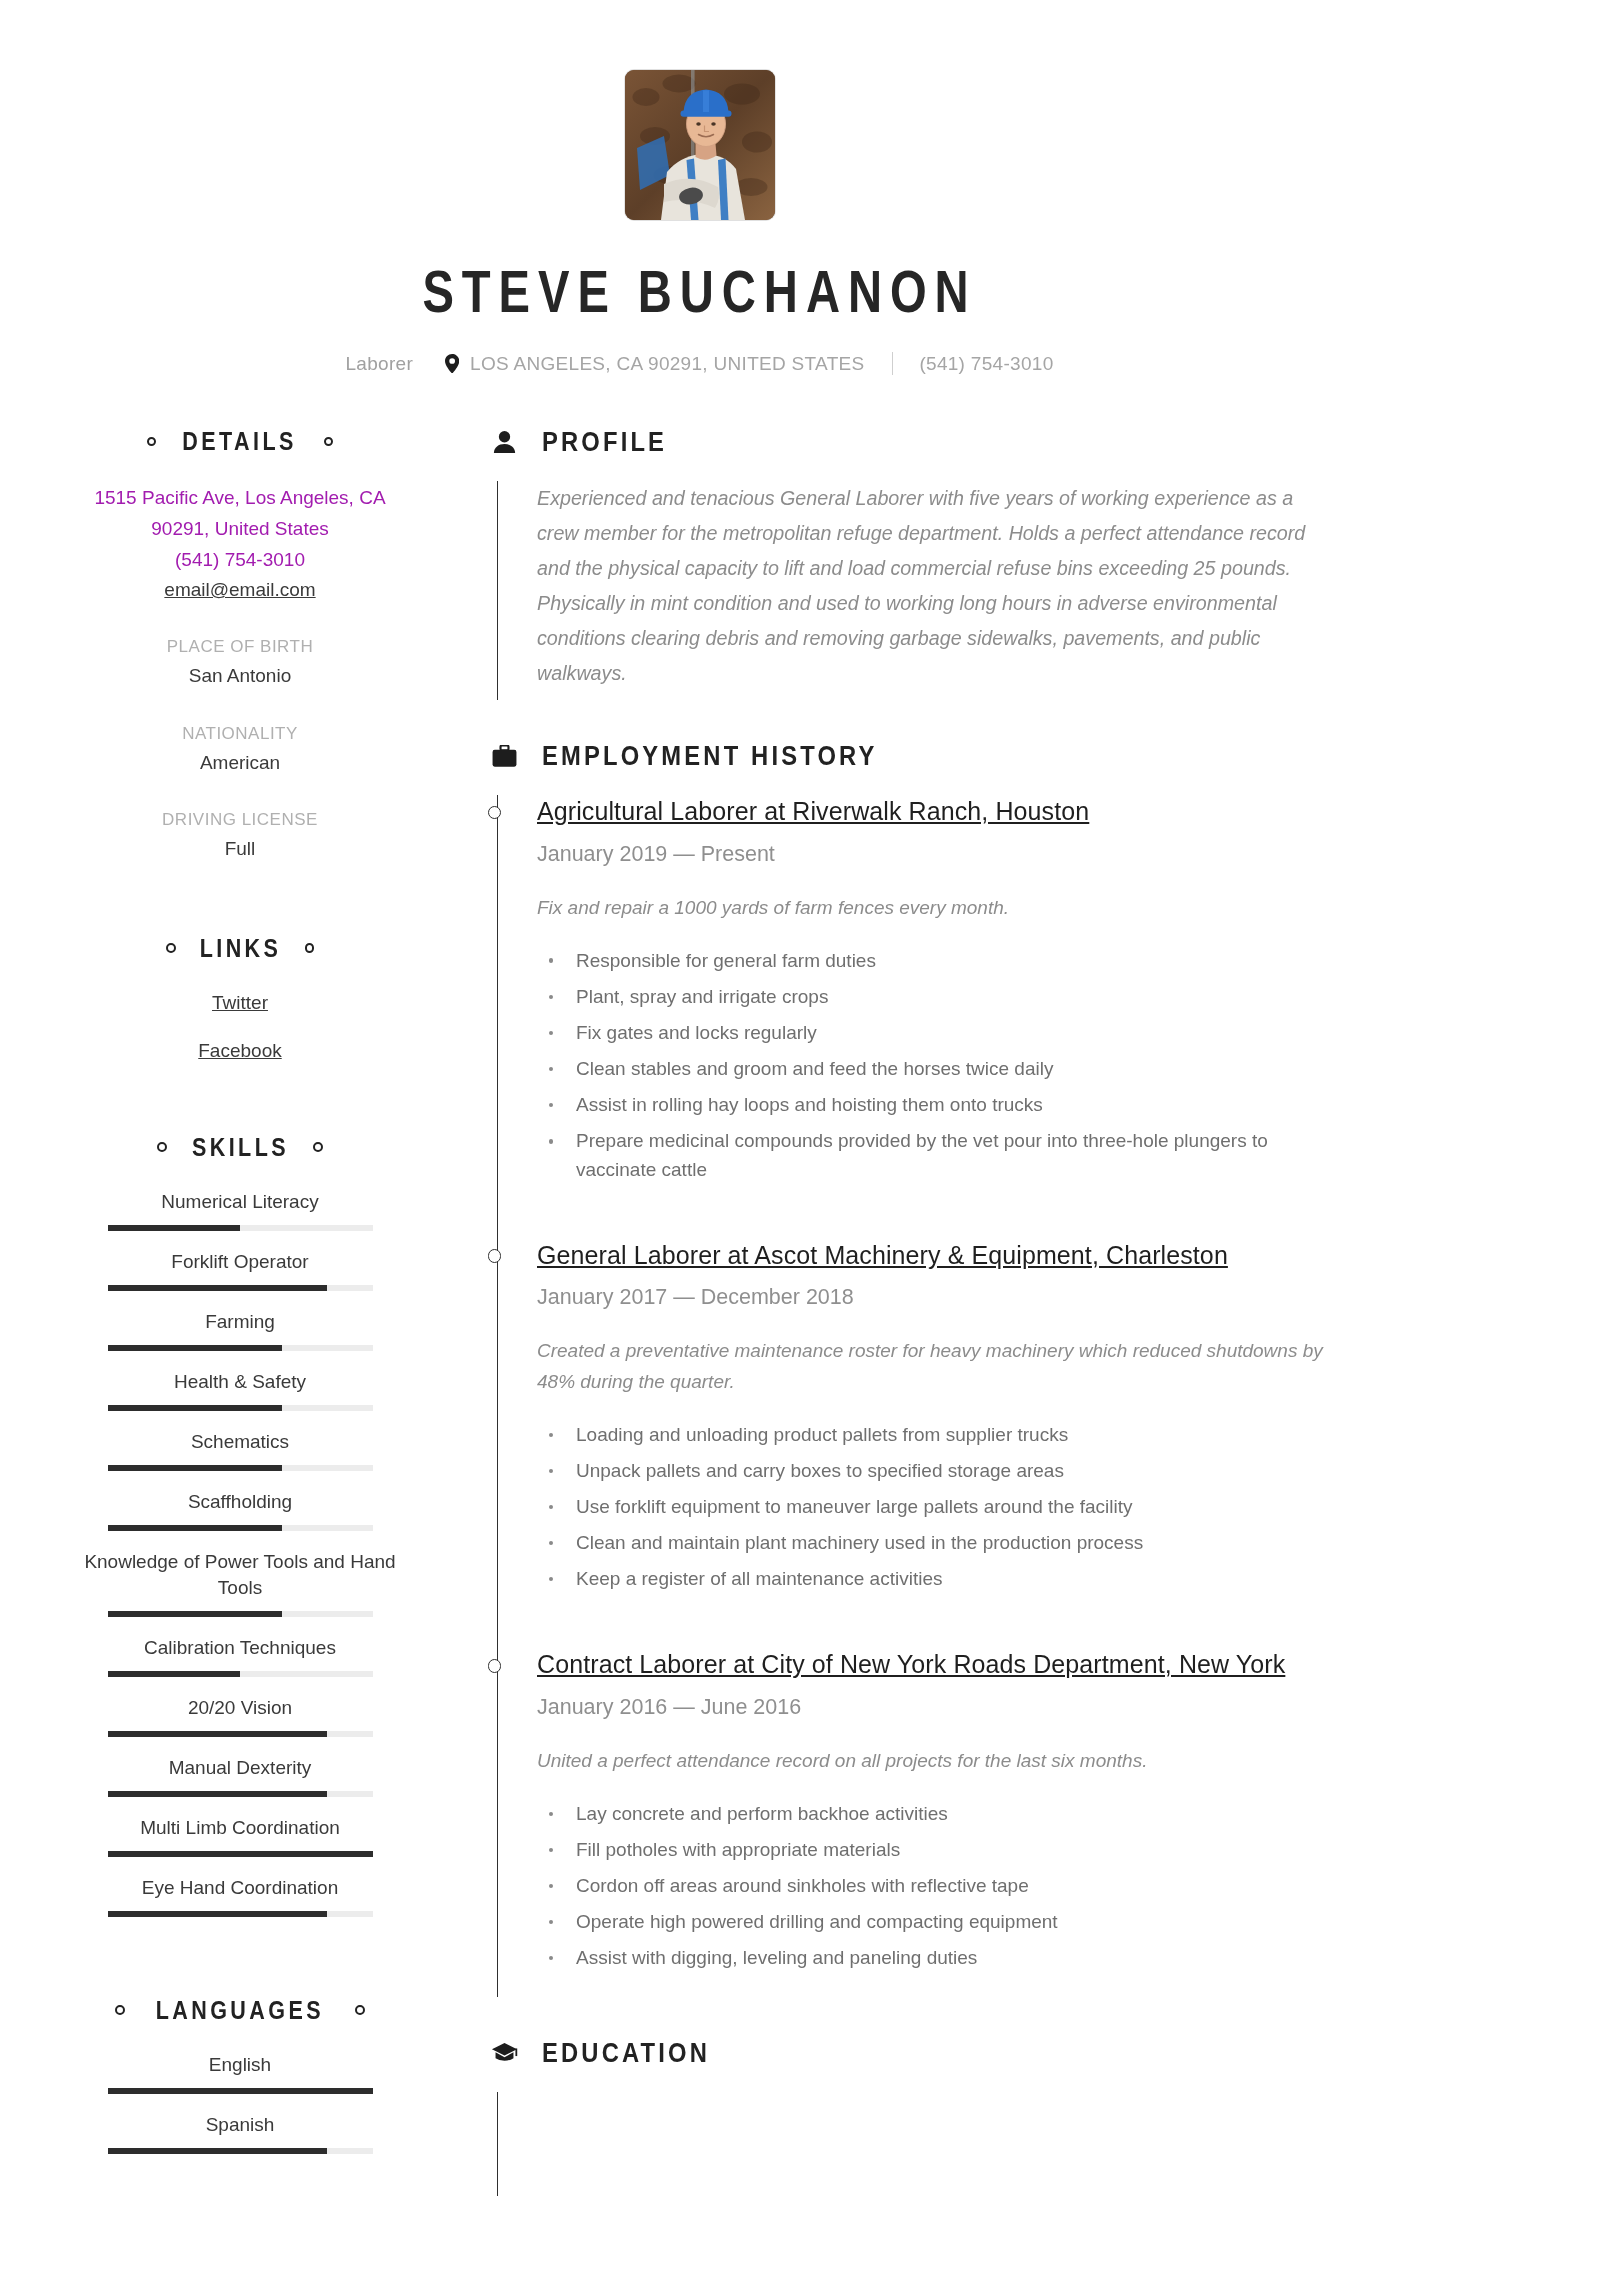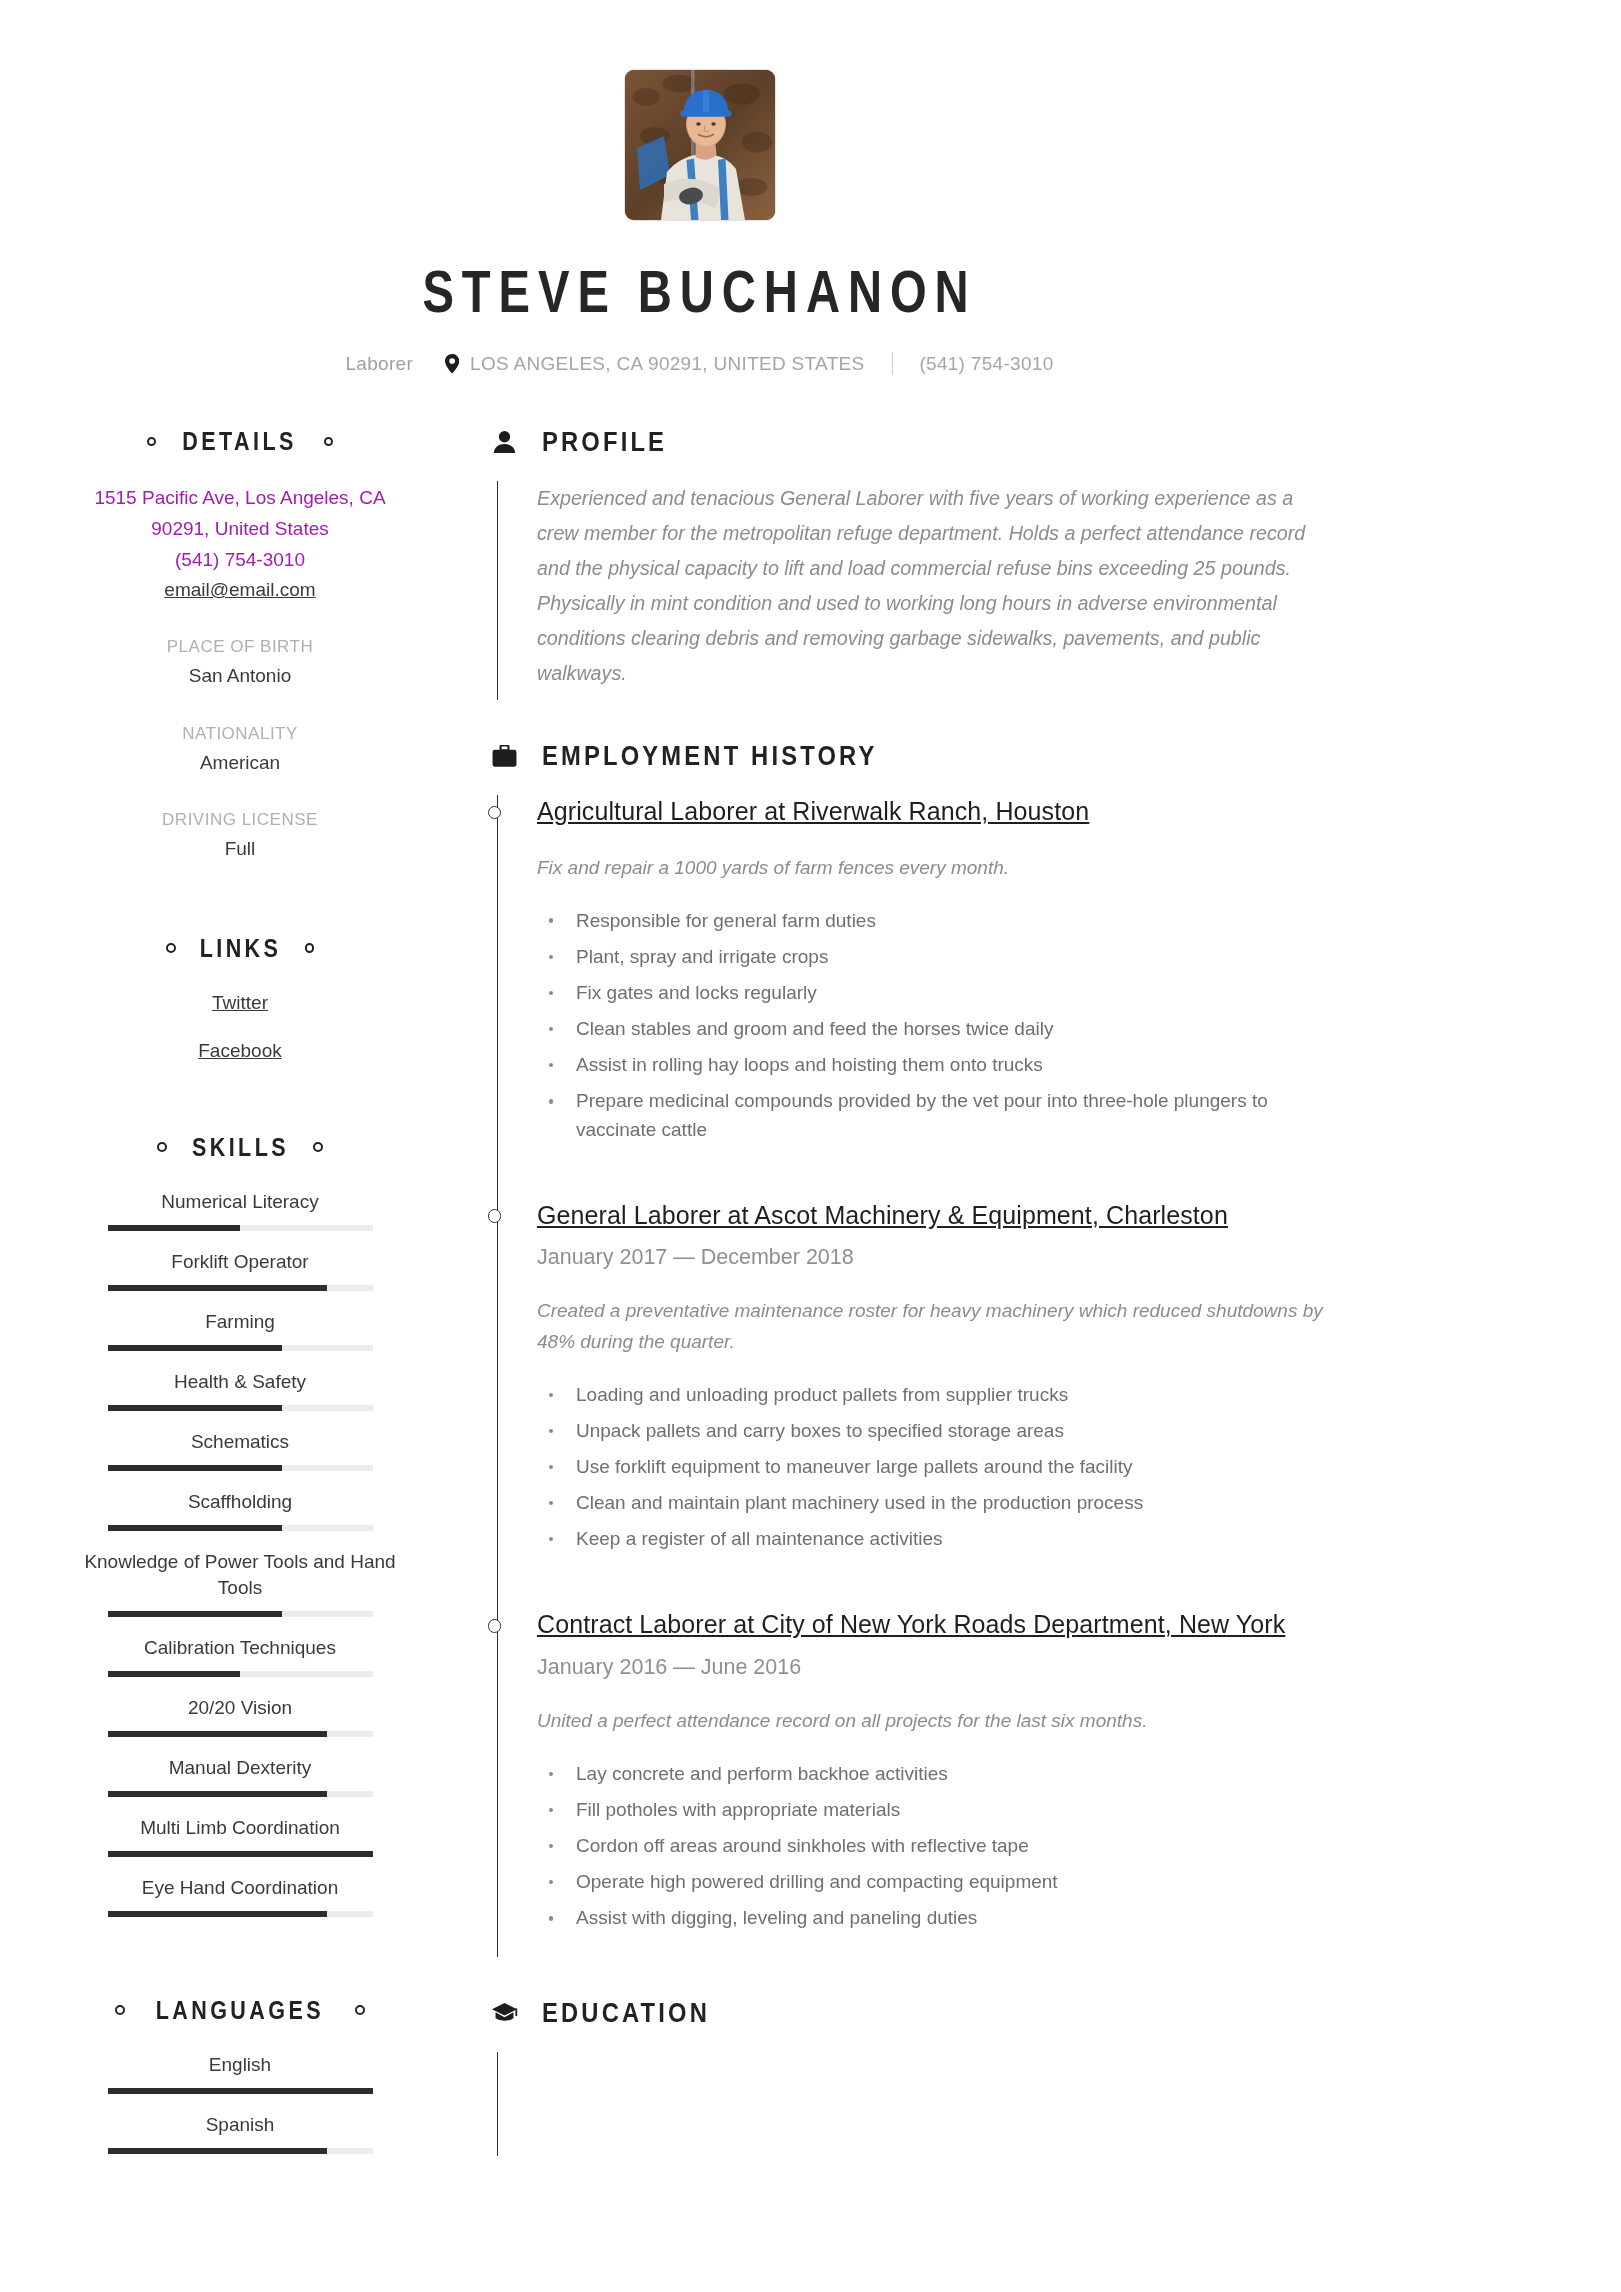--- a/index.html
+++ b/index.html
@@ -544,20 +544,21 @@
               <rect x="9.5" y="0.5" width="9" height="5.5" rx="1.6" fill="none" stroke="#1d1d1d" stroke-width="2.4"></rect>
               <rect x="0.5" y="5.5" width="27" height="19" rx="2.4" fill="#1d1d1d"></rect>
             </svg>
           </span>
           <span class="sec-title">EMPLOYMENT HISTORY</span>
         </div>
         <div class="rail" id="jobs-container">
             <div class="job">
               <div class="job-dot"></div>
               <div class="job-title">Agricultural Laborer at  Riverwalk Ranch, Houston</div>
+              <div class="job-dates">January 2019 — Present</div>
               <div class="job-desc">Fix and repair a 1000 yards of farm fences every month.</div>
               <ul class="job-bullets">
                 <li>Responsible for general farm duties</li>
                 <li>Plant, spray and irrigate crops</li>
                 <li>Fix gates and locks regularly</li>
                 <li>Clean stables and groom and feed the horses twice daily</li>
                 <li>Assist in rolling hay loops and hoisting them onto trucks</li>
                 <li>Prepare  medicinal compounds provided by the vet pour into three-hole plungers to vaccinate cattle</li>
               </ul>
             </div>

